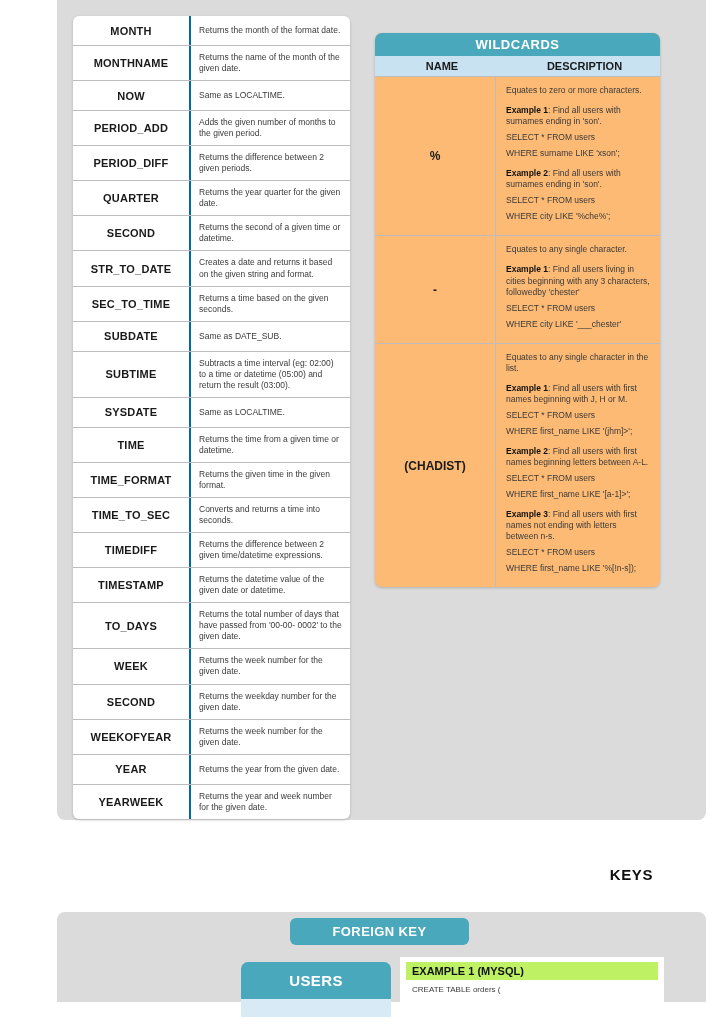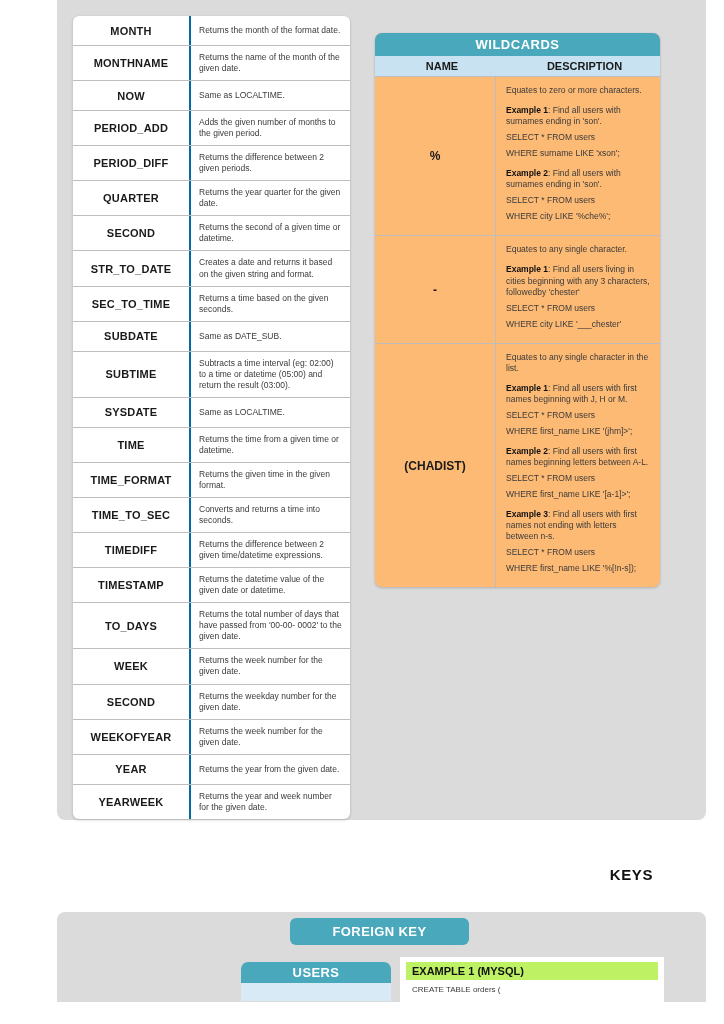--- a/index.html
+++ b/index.html
@@ -35,22 +35,22 @@
   .wp.ex{margin-top:9px;}
   .wp.ex:first-child{margin-top:0;}
   .wp b{color:#111;}
 
   
   .keys-title{position:absolute;left:41px;top:866px;width:612px;text-align:right;
     font-size:15px;font-weight:bold;color:#111;letter-spacing:.6px;}
   .fk-btn{position:absolute;left:290px;top:918px;width:179px;height:27px;background:#49a8bc;border-radius:6px;
     color:#fff;font-weight:bold;font-size:13px;display:flex;align-items:center;justify-content:center;letter-spacing:.4px;}
   .users-box{position:absolute;left:241px;top:962px;width:150px;}
-  .users-tab{background:#49a8bc;border-radius:7px 7px 0 0;color:#fff;font-weight:bold;font-size:13px;
-    text-align:center;padding:3px 0;letter-spacing:.4px;}
+  .users-tab{background:#49a8bc;border-radius:7px 7px 0 0;color:#fff;font-weight:bold;font-size:15px;
+    text-align:center;padding:10px 0;letter-spacing:.4px;}
   .users-body{background:#d9eaf7;height:18px;}
   .example-card{position:absolute;left:400px;top:957px;width:264px;height:45px;background:#fff;
     padding:5px 6px;box-sizing:border-box;overflow:hidden;}
   .example-header{background:#bef264;font-weight:bold;font-size:11px;color:#111;padding:3px 6px;}
   .example-code{font-size:8px;color:#3a3a3a;padding:5px 6px 0;}
 </style>
 </head>
 <body>
 
 <div class="panel-top"></div>

